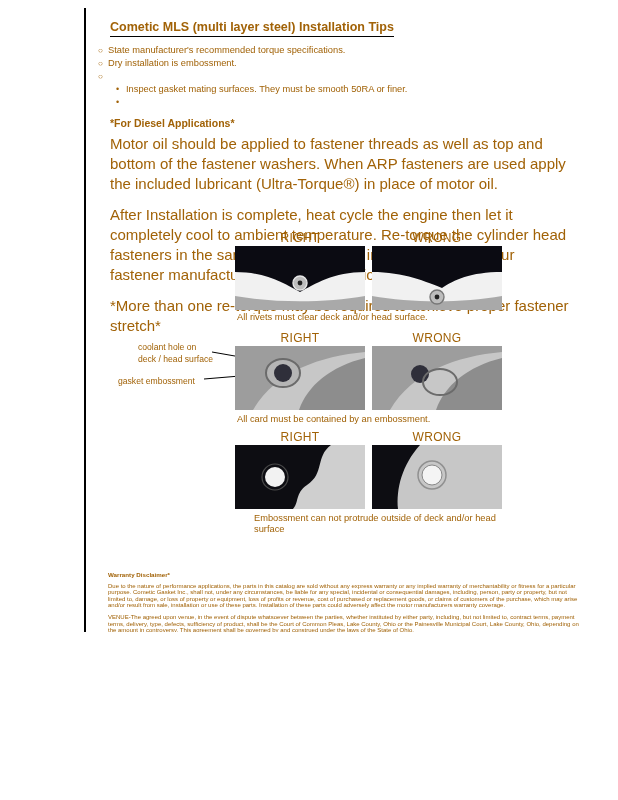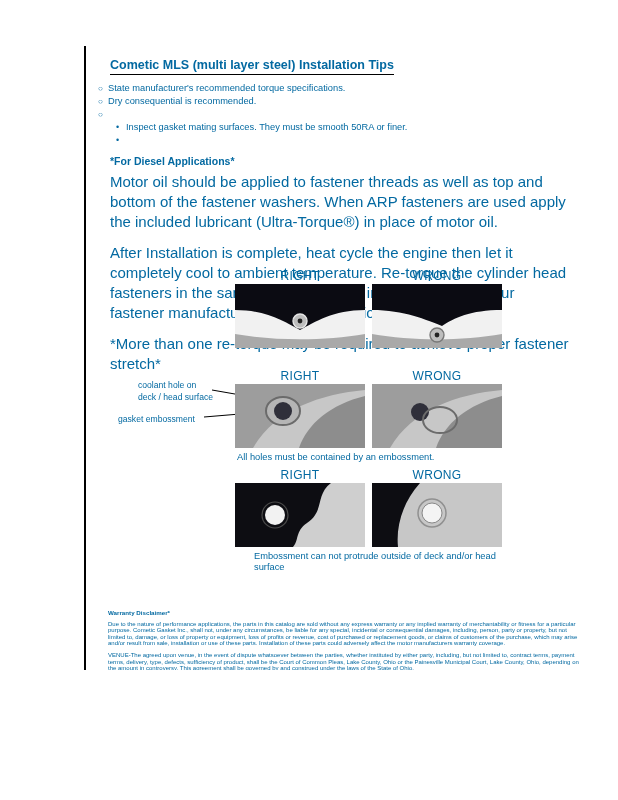--- a/index.html
+++ b/index.html
@@ -1,23 +1,22 @@
 <!DOCTYPE html>
 <html><head>
 <meta charset="utf-8">
 <style>
   html,body{margin:0;padding:0;background:#ffffff;}
   #page{
     position:relative;
     width:618px;height:632px;
     background:#ffffff;
     font-family:"Liberation Sans", sans-serif;
-    color:#0369a1;
+    color:#a16207;
     overflow:hidden;
-    margin-top:38px;
   }
   .vrule{position:absolute;left:84px;top:8px;width:2px;height:786px;background:#000;}
   .title{
     position:absolute;left:110px;top:20px;
     font-size:12.5px;font-weight:bold;
     border-bottom:1.6px solid #000;padding-bottom:2px;
   }
   .tips{position:absolute;left:98px;top:44px;width:500px;font-size:9.3px;line-height:13px;}
   .tip-row{display:flex;align-items:flex-start;}
   .tip-row .bullet{width:10px;flex:0 0 10px;font-size:8px;line-height:13px;text-align:left;}
@@ -45,21 +44,21 @@
 
   <div class="title">Cometic MLS (multi layer steel) Installation Tips</div>
 
   <div class="tips">
     <div class="tip-row">
       <span class="bullet">○</span>
       <span>State manufacturer's recommended torque specifications.</span>
     </div>
     <div class="tip-row">
       <span class="bullet">○</span>
-      <span>Dry consequential is recommended.</span>
+      <span>Dry installation is embossment.</span>
     </div>
     <div class="tip-row">
       <span class="bullet">○</span>
     </div>
     <div class="tip-row sub">
       <span class="bullet">•</span>
       <span>Inspect gasket mating surfaces.  They must be smooth 50RA or finer.</span>
     </div>
     <div class="tip-row sub">
       <span class="bullet">•</span>
@@ -88,20 +87,21 @@
   </div>
   <div class="dg-img" style="left:372px;top:246px;">
     <svg viewBox="0 0 130 64">
       <rect width="130" height="64" fill="#f1f1f1"></rect>
       <path d="M0,64 L0,50 C40,57 90,57 130,50 L130,64 Z" fill="#a9a9a9"></path>
       <path d="M0,0 H130 V26 C98,26 82,34 70,42 C55,36 32,26 0,26 Z" fill="#0b0b12"></path>
       <circle cx="65" cy="51" r="7" fill="#bdbdbd" stroke="#777" stroke-width="1.4"></circle>
       <circle cx="65" cy="51" r="2.4" fill="#222"></circle>
     </svg>
   </div>
+  <div class="caption" style="left:237px;top:312px;">All rivets must clear deck and/or head surface.</div>
 
   <div class="dg-label" style="left:235px;top:331px;">RIGHT</div>
   <div class="dg-label" style="left:372px;top:331px;">WRONG</div>
 
   <div class="annot" style="left:138px;top:341px;width:76px;">coolant hole on deck / head surface</div>
   <div class="annot" style="left:118px;top:375px;width:90px;">gasket embossment</div>
 
   <svg style="position:absolute;left:202px;top:346px;" width="52" height="40">
     <line x1="10" y1="6" x2="50" y2="13" stroke="#000" stroke-width="1"></line>
     <line x1="2" y1="33" x2="50" y2="29" stroke="#000" stroke-width="1"></line>
@@ -118,21 +118,21 @@
   </div>
   <div class="dg-img" style="left:372px;top:346px;">
     <svg viewBox="0 0 130 64">
       <rect width="130" height="64" fill="#c7c7c7"></rect>
       <path d="M0,0 H130 V6 C85,10 40,26 18,64 L0,64 Z" fill="#9d9d9d"></path>
       <path d="M130,12 C96,20 72,40 64,64 L130,64 Z" fill="#8d8d8d"></path>
       <circle cx="48" cy="28" r="9" fill="#2f2f3a"></circle>
       <ellipse cx="68" cy="36" rx="17" ry="13" fill="none" stroke="#6b6b6b" stroke-width="2"></ellipse>
     </svg>
   </div>
-  <div class="caption" style="left:237px;top:414px;">All holes must be contained by an embossment.</div>
+  <div class="caption" style="left:237px;top:414px;">All card must be contained by an embossment.</div>
 
   <div class="dg-label" style="left:235px;top:430px;">RIGHT</div>
   <div class="dg-label" style="left:372px;top:430px;">WRONG</div>
 
   <div class="dg-img" style="left:235px;top:445px;">
     <svg viewBox="0 0 130 64">
       <rect width="130" height="64" fill="#cfcfcf"></rect>
       <path d="M0,0 H96 C80,12 90,28 72,40 C60,48 64,58 58,64 L0,64 Z" fill="#0d0d12"></path>
       <circle cx="40" cy="32" r="10" fill="#f2f2f2"></circle>
       <circle cx="40" cy="32" r="13" fill="none" stroke="#4a4a4a" stroke-width="1.2"></circle>

